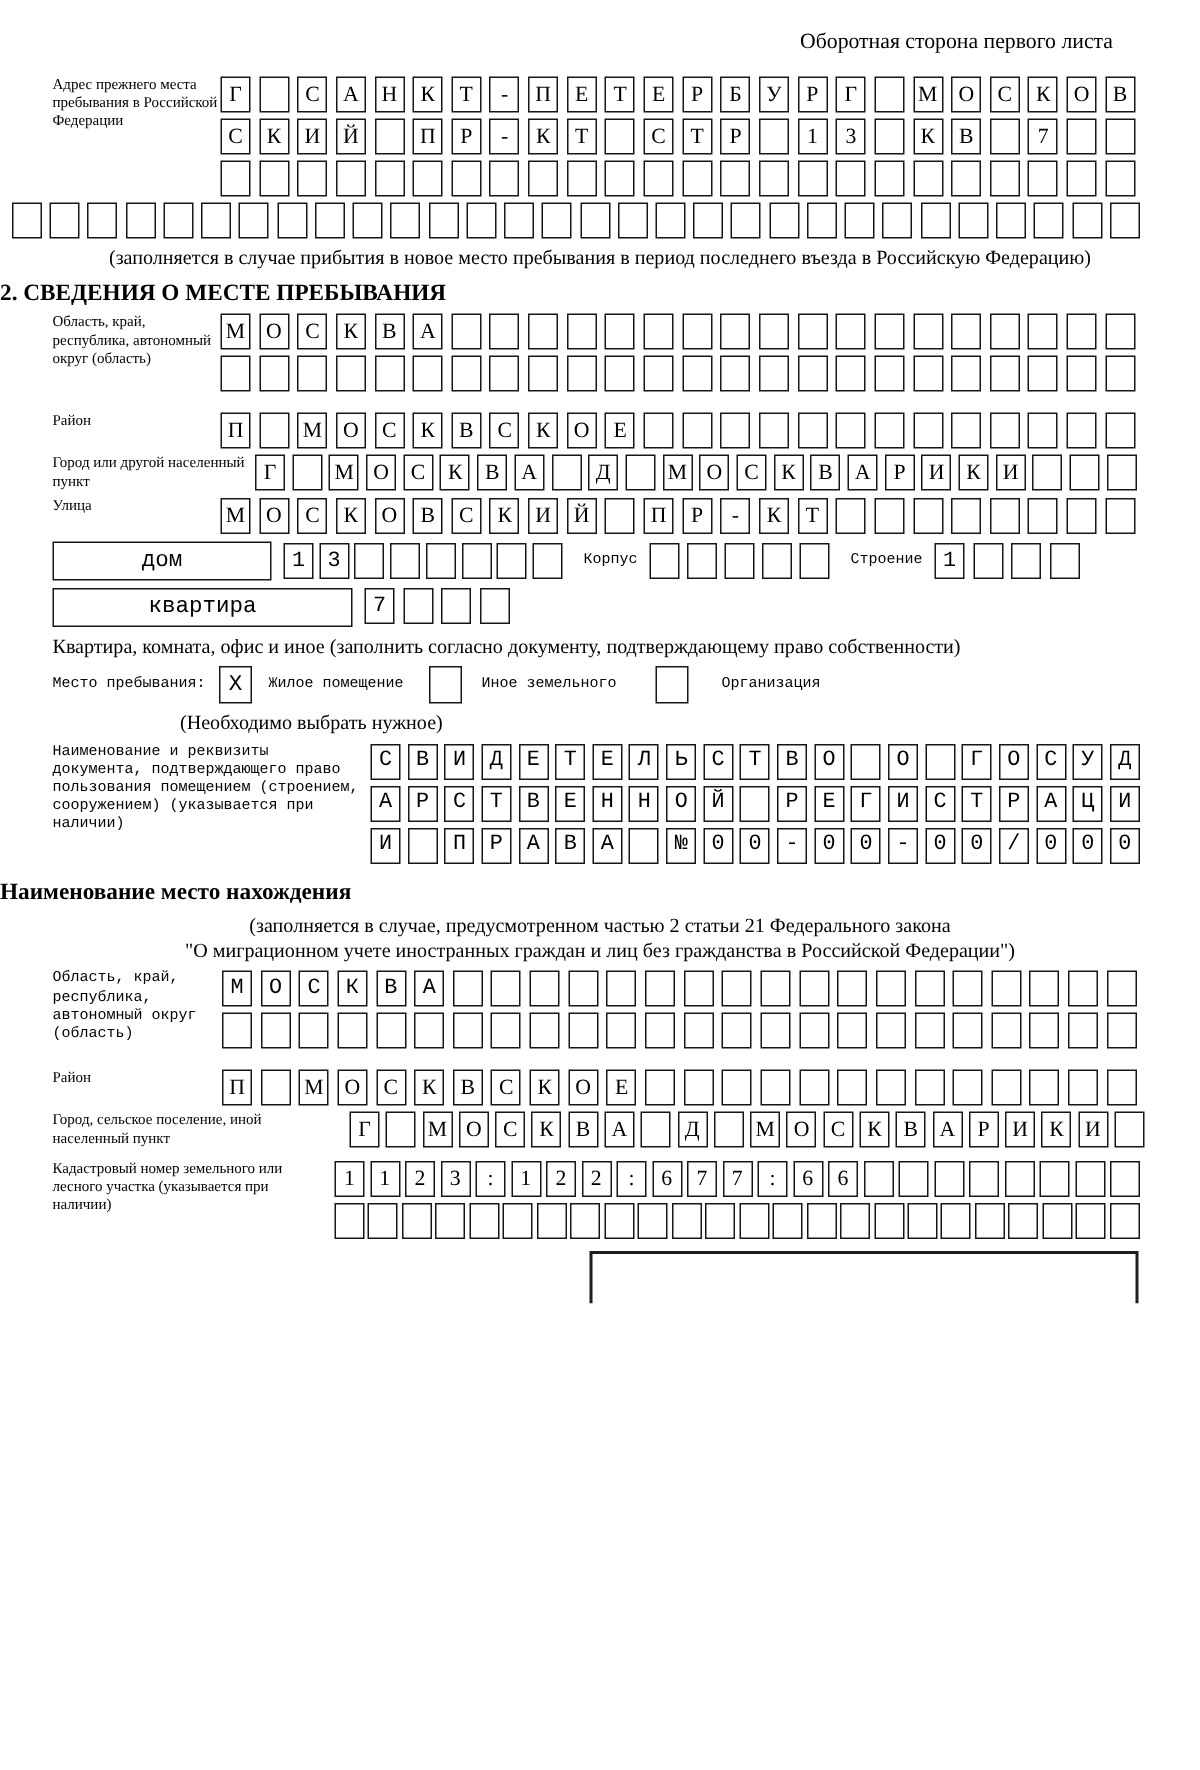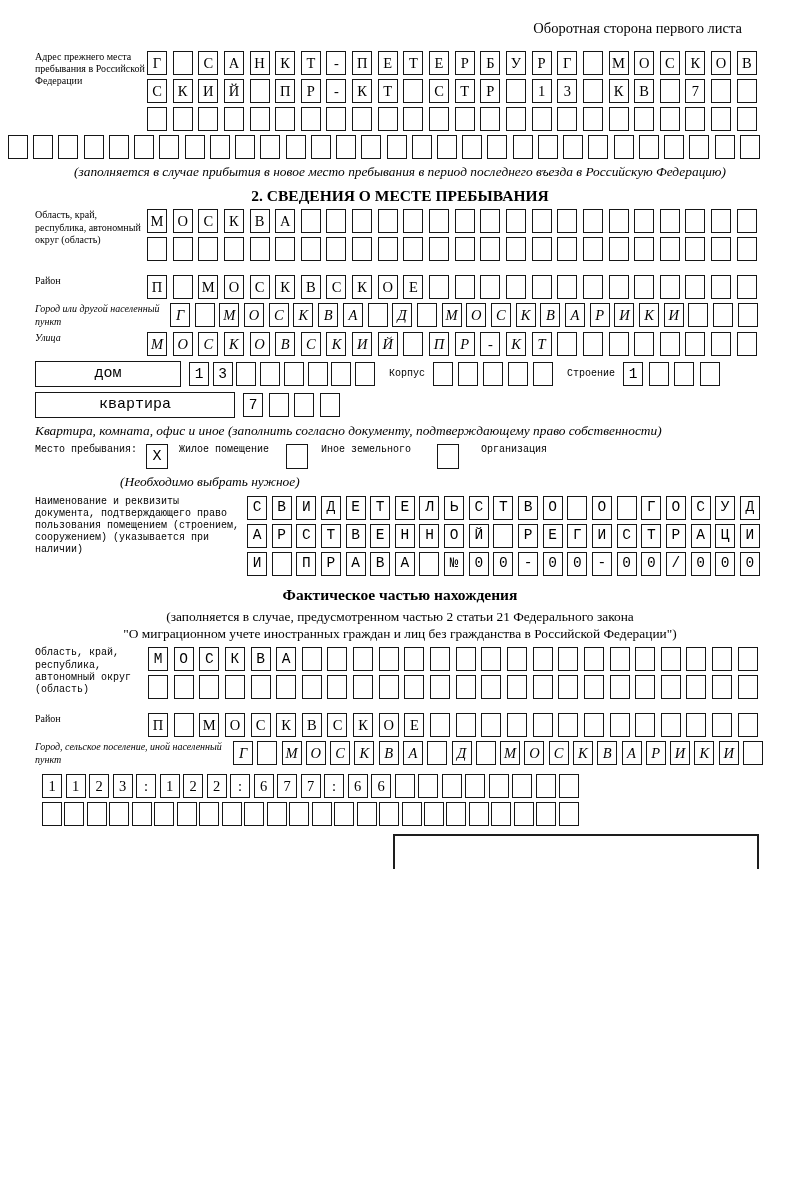--- a/index.html
+++ b/index.html
@@ -38,21 +38,21 @@
   .widebox{
     box-sizing:border-box;
     border:1.6px solid #161616;
     height:26px;
     display:flex;align-items:center;justify-content:center;
     font-size:15px;
   }
   .caption{font-size:13.4px;line-height:1.3;}
   .caption.center{text-align:center;}
   .h2{
-    text-align:center;font-weight:bold;font-size:15.5px;
+    font-weight:bold;font-size:15.5px;
     margin:7px 0 4px 0;
   }
   .checkbox{
     box-sizing:border-box;
     width:22px;height:25px;
     border:1.6px solid #161616;
     display:flex;align-items:center;justify-content:center;
     font-size:15px;
   }
   .stampbox{
@@ -61,21 +61,21 @@
     width:366px;height:176px;
     border:2px solid #1d1d1d;
     background:#fff;
   }
   .stampcaption{
     margin:5px 0 0 378px;
     width:396px;
     text-align:center;
     font-size:14px;line-height:1.35;
   }
-  .mt4{margin-top:4px;font-style:italic;} .mt5{margin-top:5px;font-family:Liberation Mono, monospace;} .mt8{margin-top:8px;}
+  .mt4{margin-top:4px;} .mt5{margin-top:5px;font-family:Liberation Mono, monospace;} .mt8{margin-top:8px;}
 </style>
 </head>
 <body>
 
 <div class="page">
 
   <div class="hdr">Оборотная сторона первого листа</div>
 
   <div class="flexrow" style="margin-top:14px">
     <div class="lbl" style="width:112px">Адрес прежнего места пребывания в Российской Федерации</div>
@@ -366,32 +366,32 @@
       </div>
     <div class="lbl" style="margin-left:14px">Строение</div>
     <div class="boxrow" style="width:97px;margin-left:8px">
         <span class="box">1</span>
         <span class="box"></span>
         <span class="box"></span>
         <span class="box"></span>
       </div>
   </div>
 
-  <div class="flexrow mt5" style="align-items:center">
+  <div class="flexrow mt5" style="">
     <div class="widebox" style="width:200px">квартира</div>
     <div class="boxrow" style="width:97px;margin-left:8px">
         <span class="box">7</span>
         <span class="box"></span>
         <span class="box"></span>
         <span class="box"></span>
       </div>
   </div>
   <div class="caption mt4" style="padding-left:35px">Квартира, комната, офис и иное (заполнить согласно документу, подтверждающему право собственности)</div>
 
-  <div class="flexrow mt5" style="">
+  <div class="flexrow mt5" style="align-items:center">
     <div class="lbl">Место пребывания:</div>
     <div class="checkbox" style="margin-left:9px">X</div>
     <div class="lbl" style="margin-left:11px">Жилое помещение</div>
     <div class="checkbox" style="margin-left:17px"></div>
     <div class="lbl" style="margin-left:13px">Иное земельного</div>
     <div class="checkbox" style="margin-left:26px"></div>
     <div class="lbl" style="margin-left:22px">Организация</div>
   </div>
   <div class="caption mt4" style="margin-left:120px;width:420px;">(Необходимо выбрать нужное)</div>
 
@@ -463,21 +463,21 @@
           <span class="box">0</span>
           <span class="box">0</span>
           <span class="box">/</span>
           <span class="box">0</span>
           <span class="box">0</span>
           <span class="box">0</span>
         </div>
     </div>
   </div>
 
-  <div class="h2" style="margin-top:10px">Фактическое частью нахождения</div>
+  <div class="h2" style="margin-top:10px">Наименование место нахождения</div>
   <div class="caption center">(заполняется в случае, предусмотренном частью 2 статьи 21 Федерального закона</div>
   <div class="caption center">"О миграционном учете иностранных граждан и лиц без гражданства в Российской Федерации")</div>
 
   <div class="flexrow mt5">
     <div class="lbl" style="width:113px">Область, край, республика, автономный округ (область)</div>
     <div class="rows w610">
       <div class="boxrow">
           <span class="box">М</span>
           <span class="box">О</span>
           <span class="box">С</span>
@@ -584,20 +584,21 @@
         <span class="box">А</span>
         <span class="box">Р</span>
         <span class="box">И</span>
         <span class="box">К</span>
         <span class="box">И</span>
         <span class="box"></span>
       </div>
   </div>
 
   <div class="flexrow mt8">
+    <div class="lbl" style="width:181px">Кадастровый номер земельного или лесного участка (указывается при наличии)</div>
     <div class="rows w537" style="margin-left:7px">
       <div class="boxrow">
           <span class="box">1</span>
           <span class="box">1</span>
           <span class="box">2</span>
           <span class="box">3</span>
           <span class="box">:</span>
           <span class="box">1</span>
           <span class="box">2</span>
           <span class="box">2</span>

